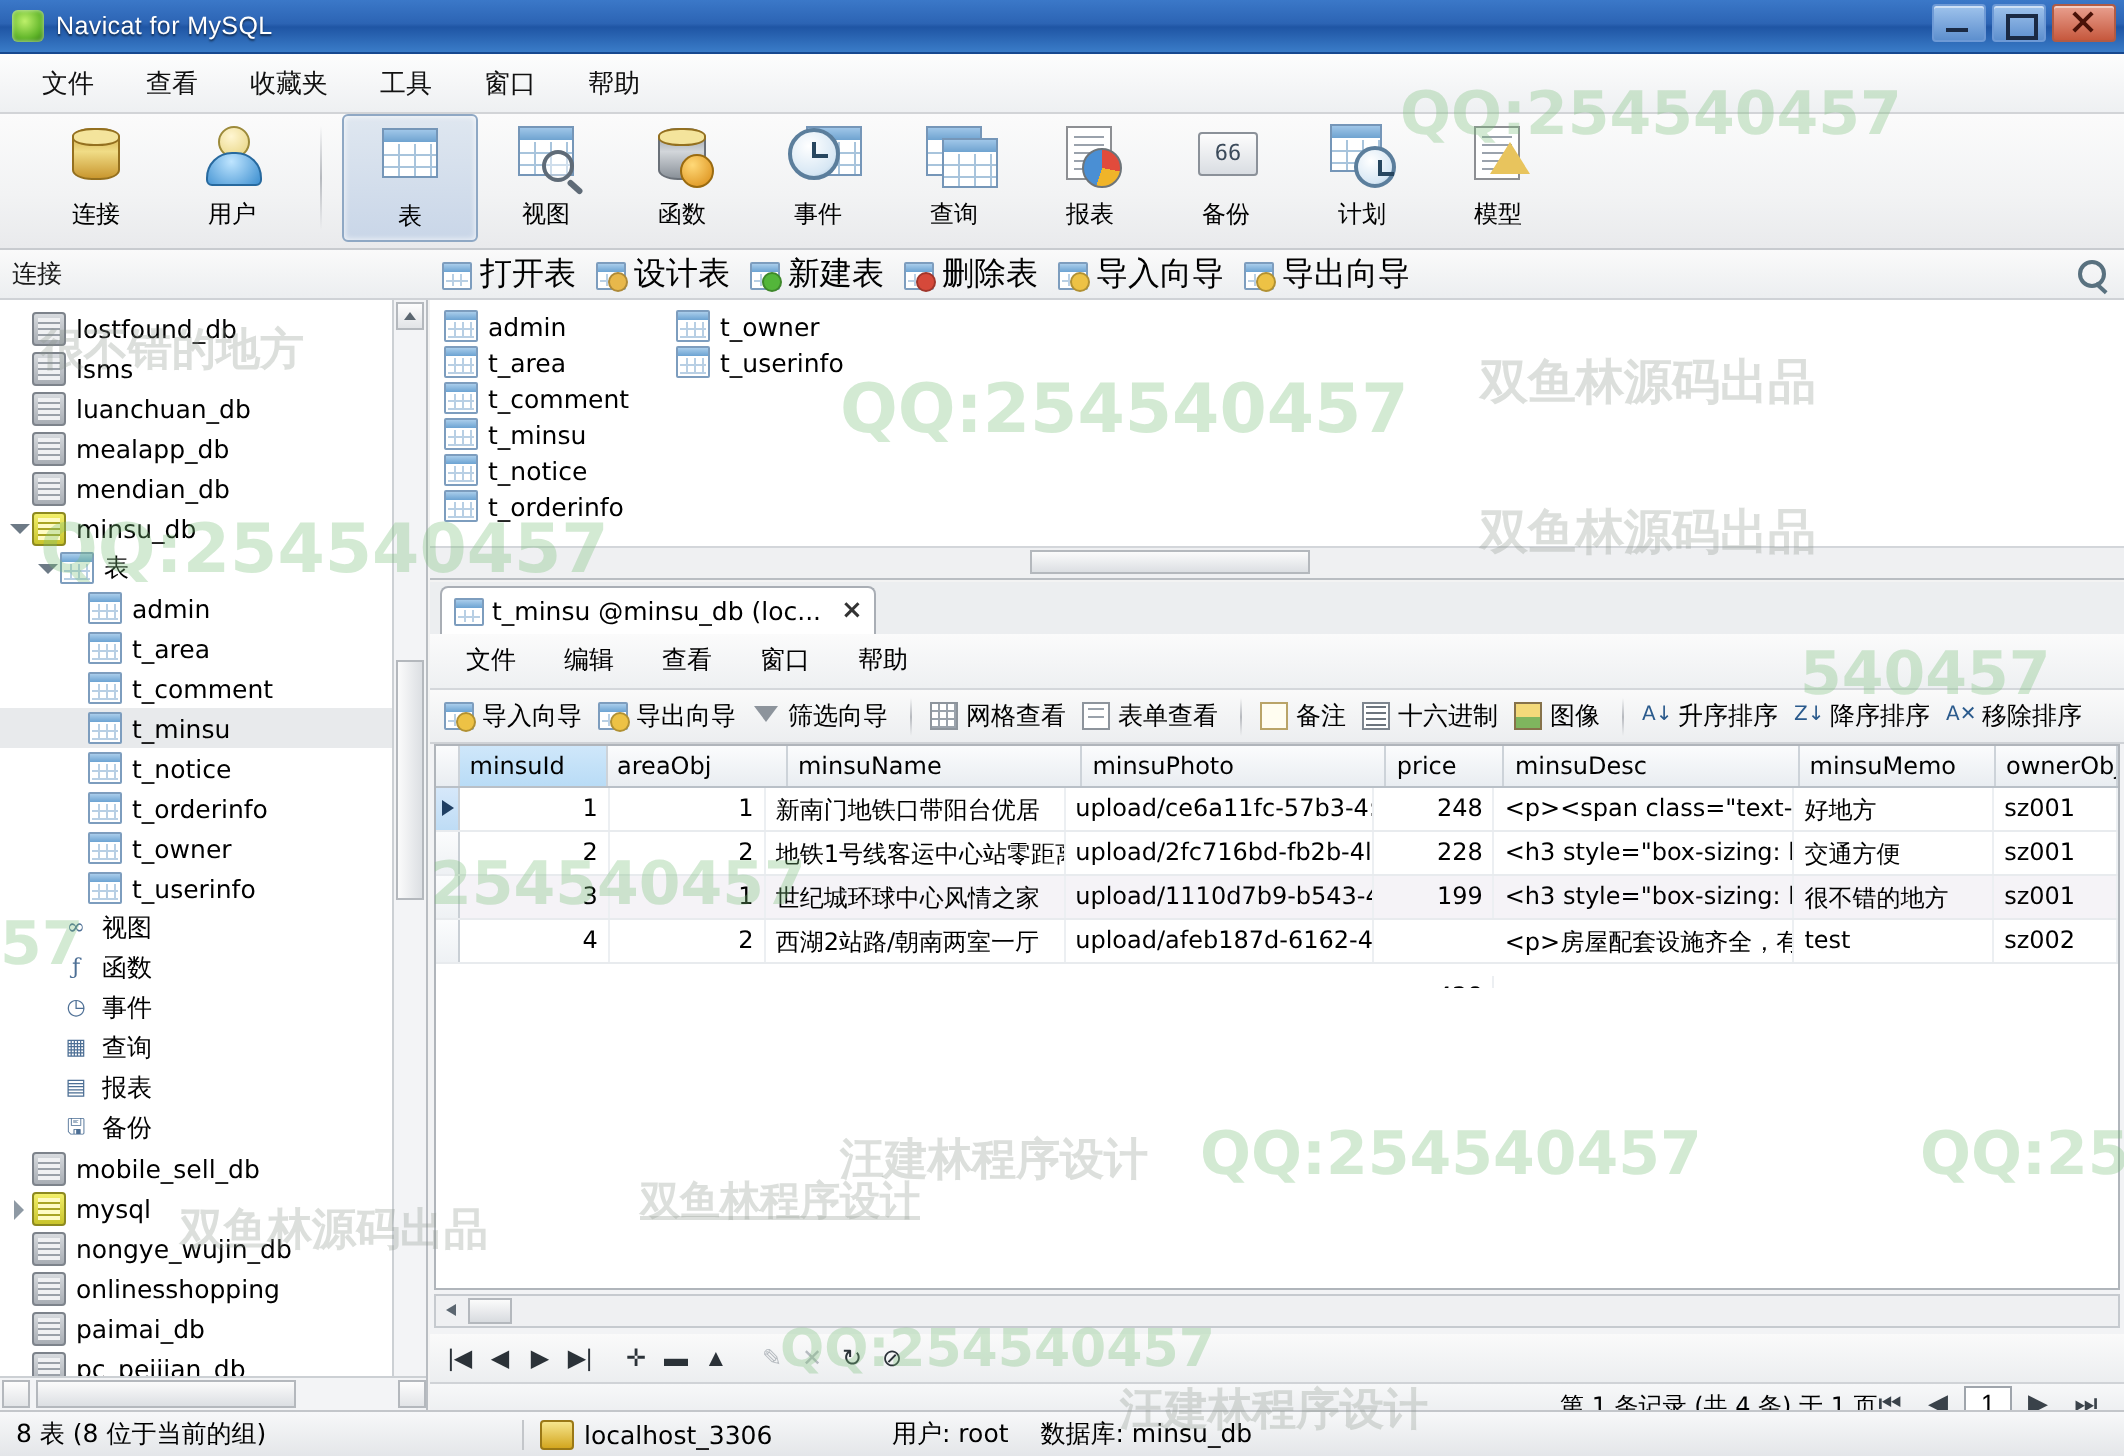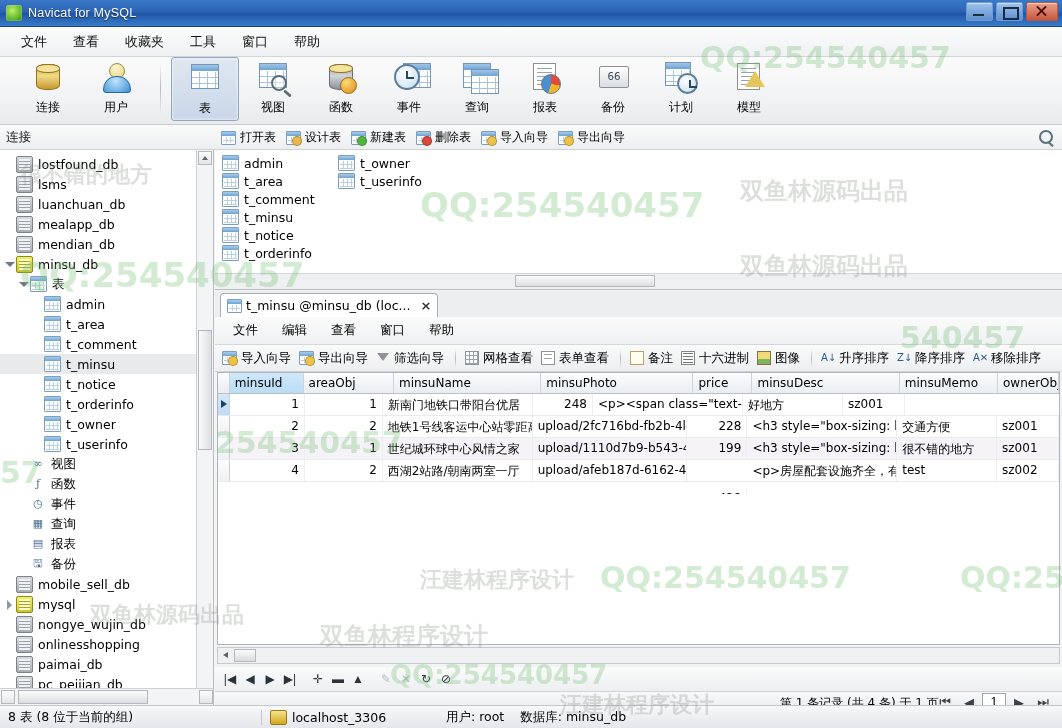--- a/index.html
+++ b/index.html
@@ -138,21 +138,21 @@
     background: linear-gradient(to bottom,#fafafa,#eceef0);
     border-bottom:1px solid #cfd2d6;
     box-sizing:border-box;
   }
   .objbar .conn-label {
     position:absolute; left:6px; top:4px; font-size:12.5px; color:#1a1a1a;
     font-family:"DejaVu Sans","Liberation Sans",sans-serif;
   }
   .objbar .ob-items { position:absolute; left:218px; top:0; display:flex; align-items:center; height:25px; }
   .ob-item { display:flex; align-items:center; padding:2px 7px 2px 3px; cursor:default;
-             font-size:12px; font-family:"DejaVu Sans","Liberation Sans",sans-serif;}
+             font-size:16px; font-family:"DejaVu Sans","Liberation Sans",sans-serif;}
   .mini-icon {
     width:15px; height:14px; margin-right:4px; position:relative; flex:0 0 auto;
     background:#fff; border:1px solid #7d9dbe; box-sizing:border-box; border-radius:1px;
   }
   .mini-icon:before{content:"";position:absolute;left:0;top:0;right:0;height:4px;
       background:linear-gradient(to bottom,#a9cdeb,#6ca3d2);}
   .mini-icon:after{content:"";position:absolute;left:1px;top:5px;right:1px;bottom:1px;
       background: repeating-linear-gradient(to right,transparent 0 3px,#b8cfe4 3px 4px),
                   repeating-linear-gradient(to bottom,transparent 0 3px,#b8cfe4 3px 4px);}
   .mini-icon .badge { position:absolute; right:-2px; bottom:-2px; width:8px; height:8px;
@@ -766,20 +766,21 @@
           <div class="gh-cell" style="width: 150px;">minsuDesc</div>
           <div class="gh-cell" style="width: 100px;">minsuMemo</div>
           <div class="gh-cell" style="width: 62px;">ownerObj</div>
         </div>
       <div id="grid-body">
           <div class="grid-row">
             <div class="gr-cell gutter cur"></div>
             <div class="gr-cell num" style="width: 75px;">1</div>
             <div class="gr-cell num" style="width: 78px;">1</div>
             <div class="gr-cell" style="width: 150px;">新南门地铁口带阳台优居</div>
+            <div class="gr-cell" style="width: 155px;">upload/ce6a11fc-57b3-4:</div>
             <div class="gr-cell num" style="width: 60px;">248</div>
             <div class="gr-cell" style="width: 150px;">&lt;p&gt;&lt;span class="text-d</div>
             <div class="gr-cell" style="width: 100px;">好地方</div>
             <div class="gr-cell" style="width: 62px;">sz001</div>
           </div>
           <div class="grid-row">
             <div class="gr-cell gutter"></div>
             <div class="gr-cell num" style="width: 75px;">2</div>
             <div class="gr-cell num" style="width: 78px;">2</div>
             <div class="gr-cell" style="width: 150px;">地铁1号线客运中心站零距离</div>
@@ -861,21 +862,21 @@
   <div id="wm-layer">
       <div class="wm green" style="left: 420px; top: 185px; font-size: 34px;">QQ:254540457</div>
       <div class="wm green" style="left: 700px; top: 40px; font-size: 30px;">QQ:254540457</div>
       <div class="wm green" style="left: 20px; top: 255px; font-size: 34px;">QQ:254540457</div>
       <div class="wm green" style="left: 600px; top: 560px; font-size: 30px;">QQ:254540457</div>
       <div class="wm green" style="left: 960px; top: 560px; font-size: 30px;">QQ:254</div>
       <div class="wm green" style="left: 390px; top: 660px; font-size: 26px;">QQ:254540457</div>
       <div class="wm gray" style="left: 740px; top: 175px; font-size: 24px;">双鱼林源码出品</div>
       <div class="wm gray" style="left: 740px; top: 250px; font-size: 24px;">双鱼林源码出品</div>
       <div class="wm gray" style="left: 90px; top: 600px; font-size: 22px;">双鱼林源码出品</div>
-      <div class="wm gray" style="left: 320px; top: 620px; font-size: 24px;">双鱼林程序设计</div>
+      <div class="wm gray" style="left: 320px; top: 587px; font-size: 20px; text-decoration: underline;">双鱼林程序设计</div>
       <div class="wm gray" style="left: 20px; top: 160px; font-size: 22px;">很不错的地方</div>
       <div class="wm gray" style="left: 420px; top: 565px; font-size: 22px;">汪建林程序设计</div>
       <div class="wm gray" style="left: 560px; top: 690px; font-size: 22px;">汪建林程序设计</div>
       <div class="wm green" style="left: 900px; top: 320px; font-size: 30px;">540457</div>
       <div class="wm green" style="left: 0px; top: 455px; font-size: 30px;">57</div>
       <div class="wm green" style="left: 215px; top: 425px; font-size: 30px;">254540457</div>
     </div>
 
 </div>
 

